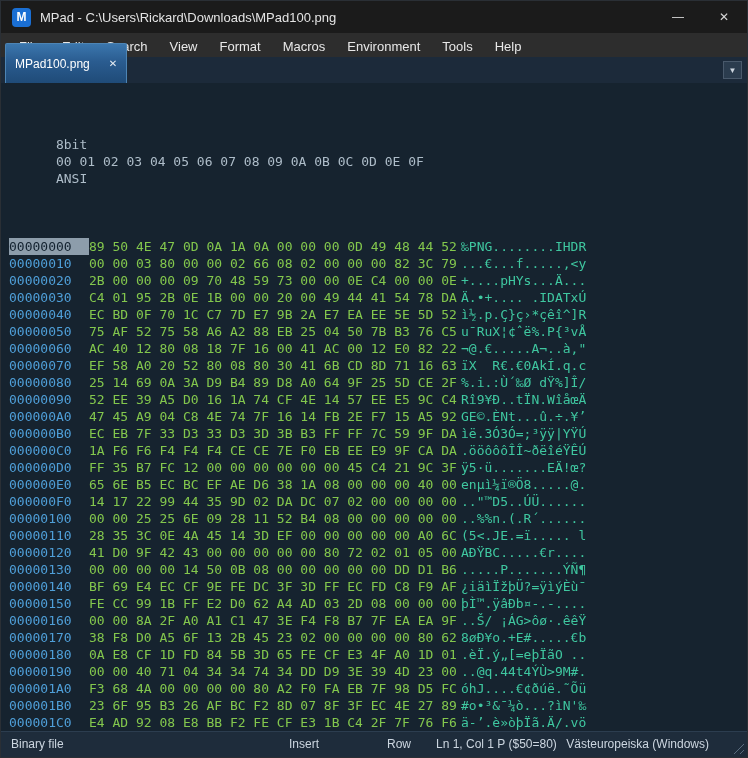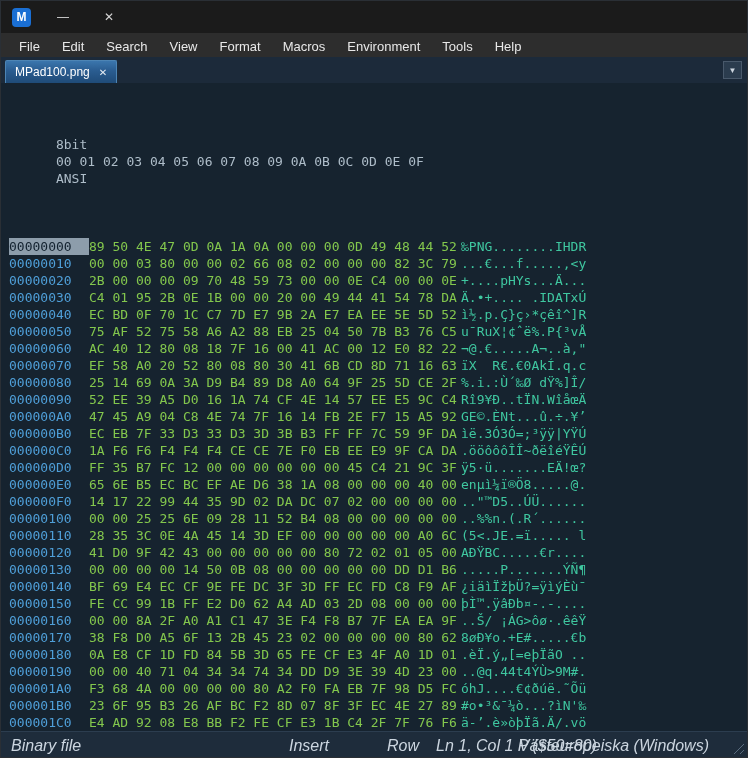--- a/index.html
+++ b/index.html
@@ -19,58 +19,59 @@
              color:#d6d6d6; font-size:12px; cursor:default; }
 
   
   .menubar { height:24px; flex:0 0 24px; background:#2d2d2d; display:flex; align-items:center;
              padding-left:7px; }
   .menu-item { color:#e8e8e8; font-size:13px; padding:0 11px; height:20px; line-height:24px; }
 
   
   .tabbar { height:26px; flex:0 0 26px; background:#1c2a3a; display:flex; align-items:flex-end;
             position:relative; }
-  .tab { height:23px; margin-left:4px; background:linear-gradient(180deg,#3b76ad 0%,#2a5c90 45%,#1f4b78 100%);
-         color:#fff; font-size:12px; display:flex; align-items:center; gap:9px;
+  .tab { height:40px; margin-left:4px; background:linear-gradient(180deg,#3b76ad 0%,#2a5c90 45%,#1f4b78 100%);
+         color:#fff; font-size:12px; display:flex; align-items:center; gap:19px;
          padding:0 9px; border-radius:2px 2px 0 0; border:1px solid #4d85b5; border-bottom:none; }
   .tab-close { font-size:10px; color:#e8eef4; }
   .tab-dropdown { position:absolute; right:5px; top:4px; width:19px; height:18px;
                   background:#2b3c4e; border:1px solid #49596b; color:#cdd6df; font-size:8px;
                   display:flex; align-items:center; justify-content:center; }
 
   
   .editor { flex:1; background:#16232f; font-family:"DejaVu Sans Mono",monospace;
             font-size:13px; line-height:17px; padding:2px 12px 0 8px; overflow:hidden; white-space:pre; }
   .hexrow { white-space:pre; }
   .addr { display:inline-block; width:80px; color:#4f9fd8; }
   .addr.selected { background:#8d9dab; color:#13222f; }
   .hex  { display:inline-block; width:372px; color:#83c74d; }
   .ansi { color:#3fc7a0; }
   .hdr-row .addr, .hdr-row .hex, .hdr-row .ansi { color:#aebdc9; }
 
   
   .statusbar { height:26px; flex:0 0 26px; background:#1e2c3b; position:relative;
-               color:#ccd6e0; font-size:16px; border-top:1px solid #2c3d4f;font-style:italic; }
+               color:#ccd6e0; font-size:12px; border-top:1px solid #2c3d4f; }
   .st { position:absolute; top:5px; white-space:nowrap; }
   .st-binary { left:10px; }
   .st-insert { left:288px; }
   .st-rowmode { left:386px; }
   .st-pos { left:435px; }
   .st-enc { right:38px; }
   .grip { position:absolute; right:3px; bottom:3px; width:13px; height:13px;
           background:repeating-linear-gradient(135deg, transparent 0 3px, #5a6c7e 3px 4px);
           clip-path:polygon(100% 0, 100% 100%, 0 100%); }
 </style>
 </head>
 <body>
 
 <div class="window">
 
   <div class="titlebar">
     <div class="app-icon">M</div>
+    <div class="title-text">MPad - C:\Users\Rickard\Downloads\MPad100.png</div>
     <div class="win-btn">—</div>
     <div class="win-btn">✕</div>
   </div>
 
   <div class="menubar" id="menubar">
       <div class="menu-item">File</div>
       <div class="menu-item">Edit</div>
       <div class="menu-item">Search</div>
       <div class="menu-item">View</div>
       <div class="menu-item">Format</div>

